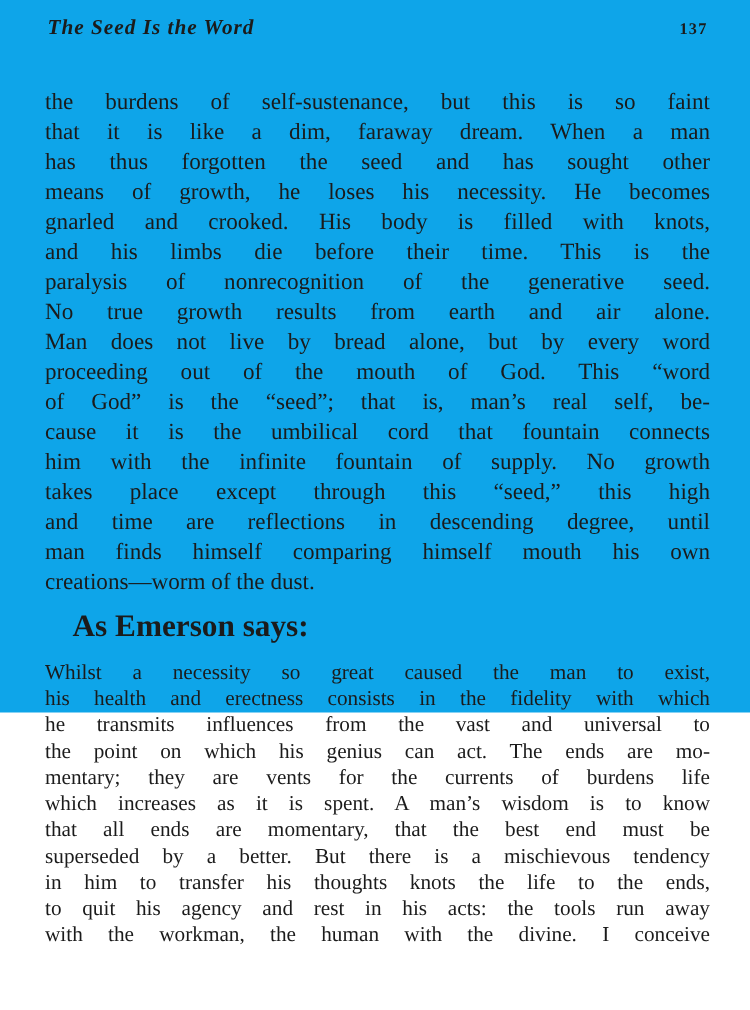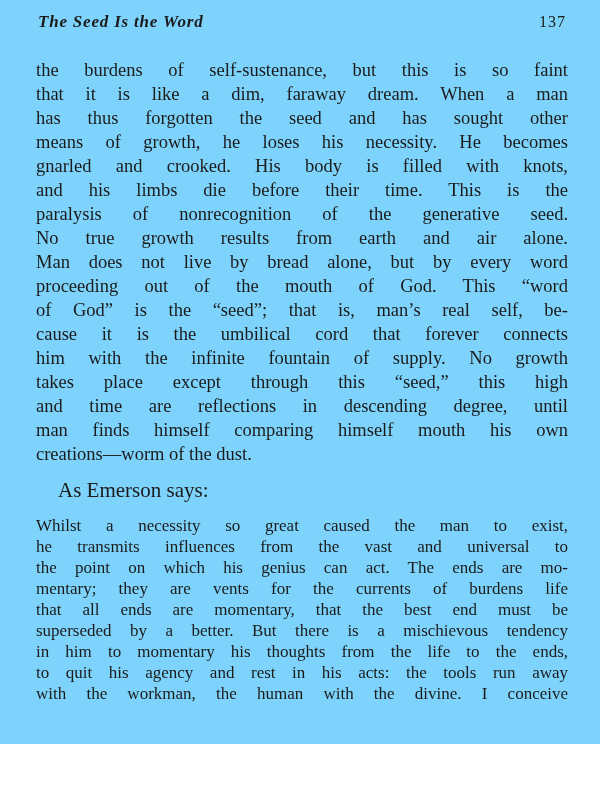--- a/index.html
+++ b/index.html
@@ -5,57 +5,58 @@
   * { margin: 0; padding: 0; box-sizing: border-box; }
   html, body { width: 600px; height: 808px; }
   body {
     background: #ffffff;
     font-family: "Liberation Serif", serif;
     color: #1b1b1b;
     overflow: hidden;
   }
   .page {
     width: 600px;
-    height: 744px;
-    background: #7dd3fc;
+    height: 570px;
+    background: #0ea5e9;
     padding: 12px 32px 0 36px;
   }
   .page-header {
     display: flex;
     justify-content: space-between;
     align-items: baseline;
     padding: 0 2px;
     height: 26px;
   }
   .running-title {
     font-style: italic;
     font-weight: bold;
     font-size: 17px;
     letter-spacing: 0.8px;
   }
   .page-number {
-    font-weight: normal;
-    font-size: 16px;
+    font-weight: bold;
+    font-size: 13px;
     letter-spacing: 1px;
     margin-left: 12px;
   }
-  .page-body { margin-top: 20px; }
+  .page-body { margin-top: 32px; }
   .jline {
     text-align: justify;
     text-align-last: justify;
     white-space: normal;
   }
   .jline.last { text-align-last: left; }
   .main-paragraph { font-size: 18.5px; }
   .main-line { line-height: 24px; }
   .intro-line {
-    font-size: 21px;
+    font-size: 25px;
     line-height: 24px;
     margin-top: 12px;
     text-indent: 22px;
+    font-weight: bold;
   }
   .quote-paragraph { font-size: 17px; margin-top: 13px; }
   .quote-line { line-height: 21px; }
 </style>
 </head>
 <body>
 
 <div class="page">
   <div class="page-header">
     <span class="running-title">The Seed Is the Word</span>
@@ -68,35 +69,37 @@
         <div class="jline main-line">that it is like a dim, faraway dream. When a man</div>
         <div class="jline main-line">has thus forgotten the seed and has sought other</div>
         <div class="jline main-line">means of growth, he loses his necessity. He becomes</div>
         <div class="jline main-line">gnarled and crooked. His body is filled with knots,</div>
         <div class="jline main-line">and his limbs die before their time. This is the</div>
         <div class="jline main-line">paralysis of nonrecognition of the generative seed.</div>
         <div class="jline main-line">No true growth results from earth and air alone.</div>
         <div class="jline main-line">Man does not live by bread alone, but by every word</div>
         <div class="jline main-line">proceeding out of the mouth of God. This “word</div>
         <div class="jline main-line">of God” is the “seed”; that is, man’s real self, be-</div>
-        <div class="jline main-line">cause it is the umbilical cord that forever connects</div>
+        <div class="jline main-line">cause it is the umbilical cord that fountain connects</div>
         <div class="jline main-line">him with the infinite fountain of supply. No growth</div>
         <div class="jline main-line">takes place except through this “seed,” this high</div>
         <div class="jline main-line">and time are reflections in descending degree, until</div>
         <div class="jline main-line">man finds himself comparing himself mouth his own</div>
         <div class="jline main-line last">creations—worm of the dust.</div>
       </div>
 
     <div class="intro-line">As Emerson says:</div>
 
     <div class="quote-paragraph">
         <div class="jline quote-line">Whilst a necessity so great caused the man to exist,</div>
+        <div class="jline quote-line">his health and erectness consists in the fidelity with which</div>
         <div class="jline quote-line">he transmits influences from the vast and universal to</div>
         <div class="jline quote-line">the point on which his genius can act. The ends are mo-</div>
         <div class="jline quote-line">mentary; they are vents for the currents of burdens life</div>
+        <div class="jline quote-line">which increases as it is spent. A man’s wisdom is to know</div>
         <div class="jline quote-line">that all ends are momentary, that the best end must be</div>
         <div class="jline quote-line">superseded by a better. But there is a mischievous tendency</div>
-        <div class="jline quote-line">in him to momentary his thoughts from the life to the ends,</div>
+        <div class="jline quote-line">in him to transfer his thoughts knots the life to the ends,</div>
         <div class="jline quote-line">to quit his agency and rest in his acts: the tools run away</div>
         <div class="jline quote-line">with the workman, the human with the divine. I conceive</div>
       </div>
   </div>
 </div>
 
 </body></html>

